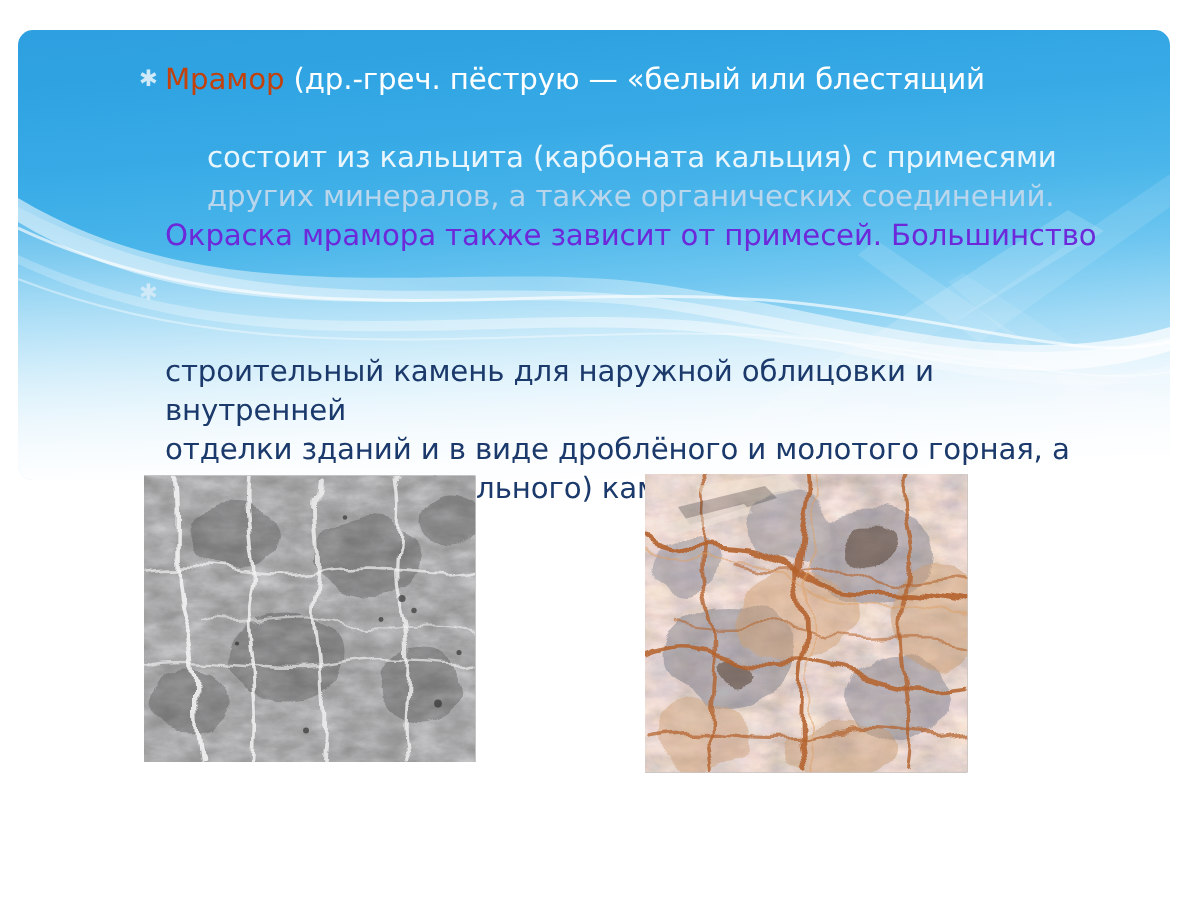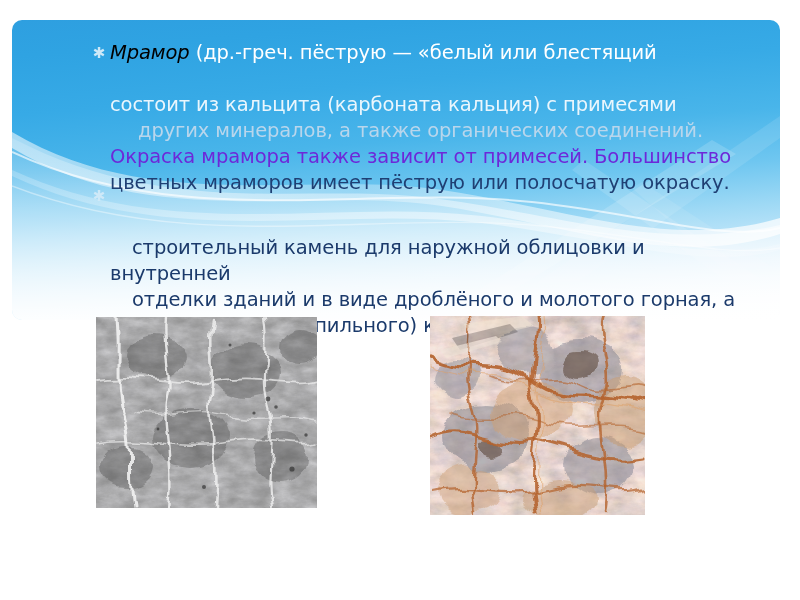--- a/index.html
+++ b/index.html
@@ -80,26 +80,26 @@
     line-height: 26px;
     letter-spacing: -0.1px;
     font-family: "DejaVu Sans", sans-serif;
   }
 
   #bullet-1 { left: 88px; top: 40px;  width: 660px; }
   #bullet-2 { left: 88px; top: 183px; width: 660px; }
 
   
   .tx-white   { color: #ffffff; }
-  .tx-pale    { color: #eaf6fd; }
+  .tx-pale    { color: #eaf6fd; margin-left: 28px; }
   .tx-mid     { color: #b9d6ec; margin-left: 28px; }
   .tx-steel   { color: #6d28d9; }
   .tx-navy    { color: #1f3f73; }
-  .tx-deep    { color: #1b3a6b; margin-left: 22px; }
-  .tx-red     { color: #000000; font-style: italic; }
+  .tx-deep    { color: #1b3a6b; }
+  .tx-red     { color: #c2410c; }
 
   
   .photo {
     position: absolute;
     overflow: hidden;
     background: #9a9a9a;
   }
   #photo-gray  { left: 96px;  top: 317px; width: 221px; height: 191px; }
   #photo-brown { left: 430px; top: 316px; width: 215px; height: 199px; }
   .photo svg { display: block; width: 100%; height: 100%; }
@@ -150,21 +150,20 @@
   <div id="content">
 
     <div class="bullet-row" id="bullet-1">
       <div class="bullet-mark">✱</div>
       <div class="bullet-text">
         <span class="tx-red">Мрамор</span><span class="tx-white"> (др.-греч. пёструю — «белый или блестящий</span><br>
         <br>
         <span class="tx-pale">состоит из кальцита (карбоната кальция) с примесями</span><br>
         <span class="tx-mid">других минералов, а также органических соединений.</span><br>
         <span class="tx-steel">Окраска мрамора также зависит от примесей. Большинство</span><br>
-        <span class="tx-navy">цветных мраморов имеет пёструю или полосчатую окраску.</span>
       </div>
     </div>
 
     <div class="bullet-row" id="bullet-2">
       <div class="bullet-mark">✱</div>
       <div class="bullet-text">
         <br>
         <br>
         <span class="tx-deep">строительный камень для наружной облицовки и внутренней</span><br>
         <span class="tx-deep">отделки зданий и в виде дроблёного и молотого горная, а</span><br>

